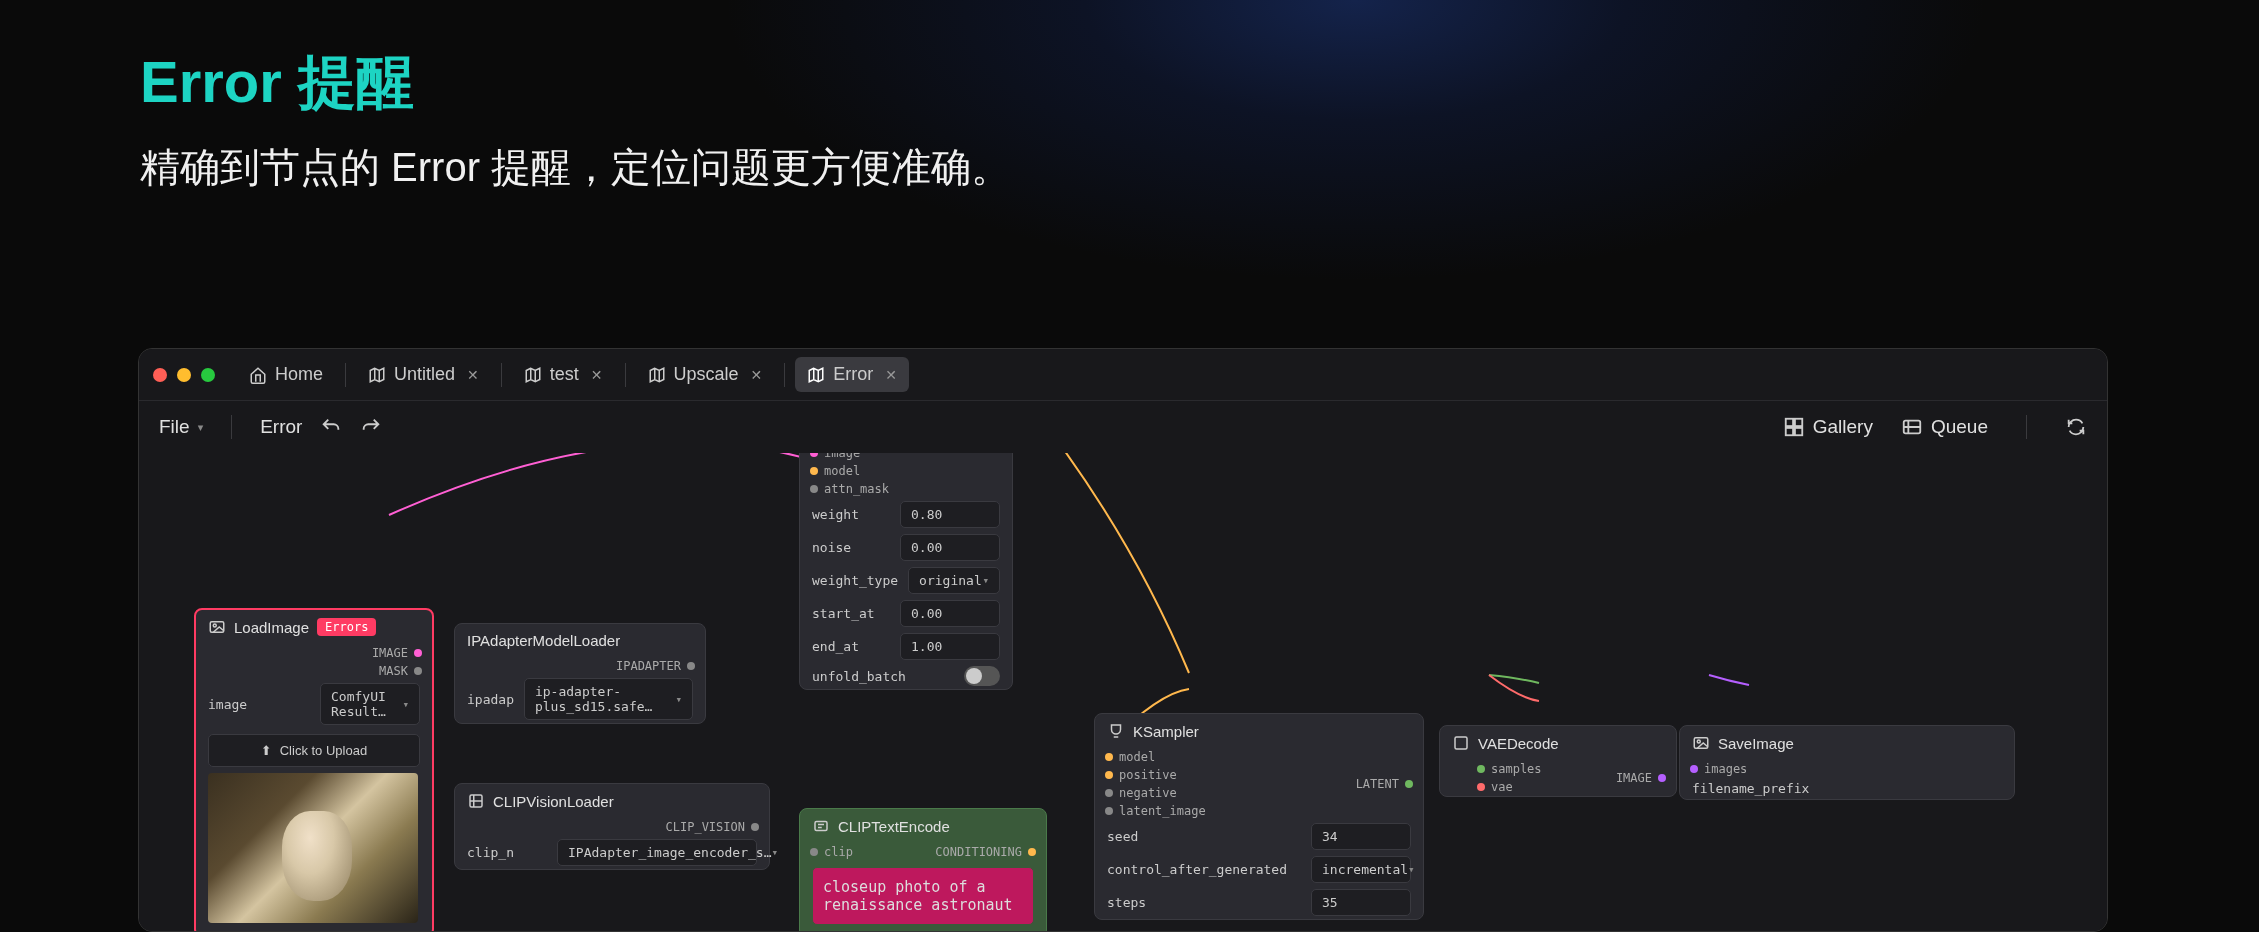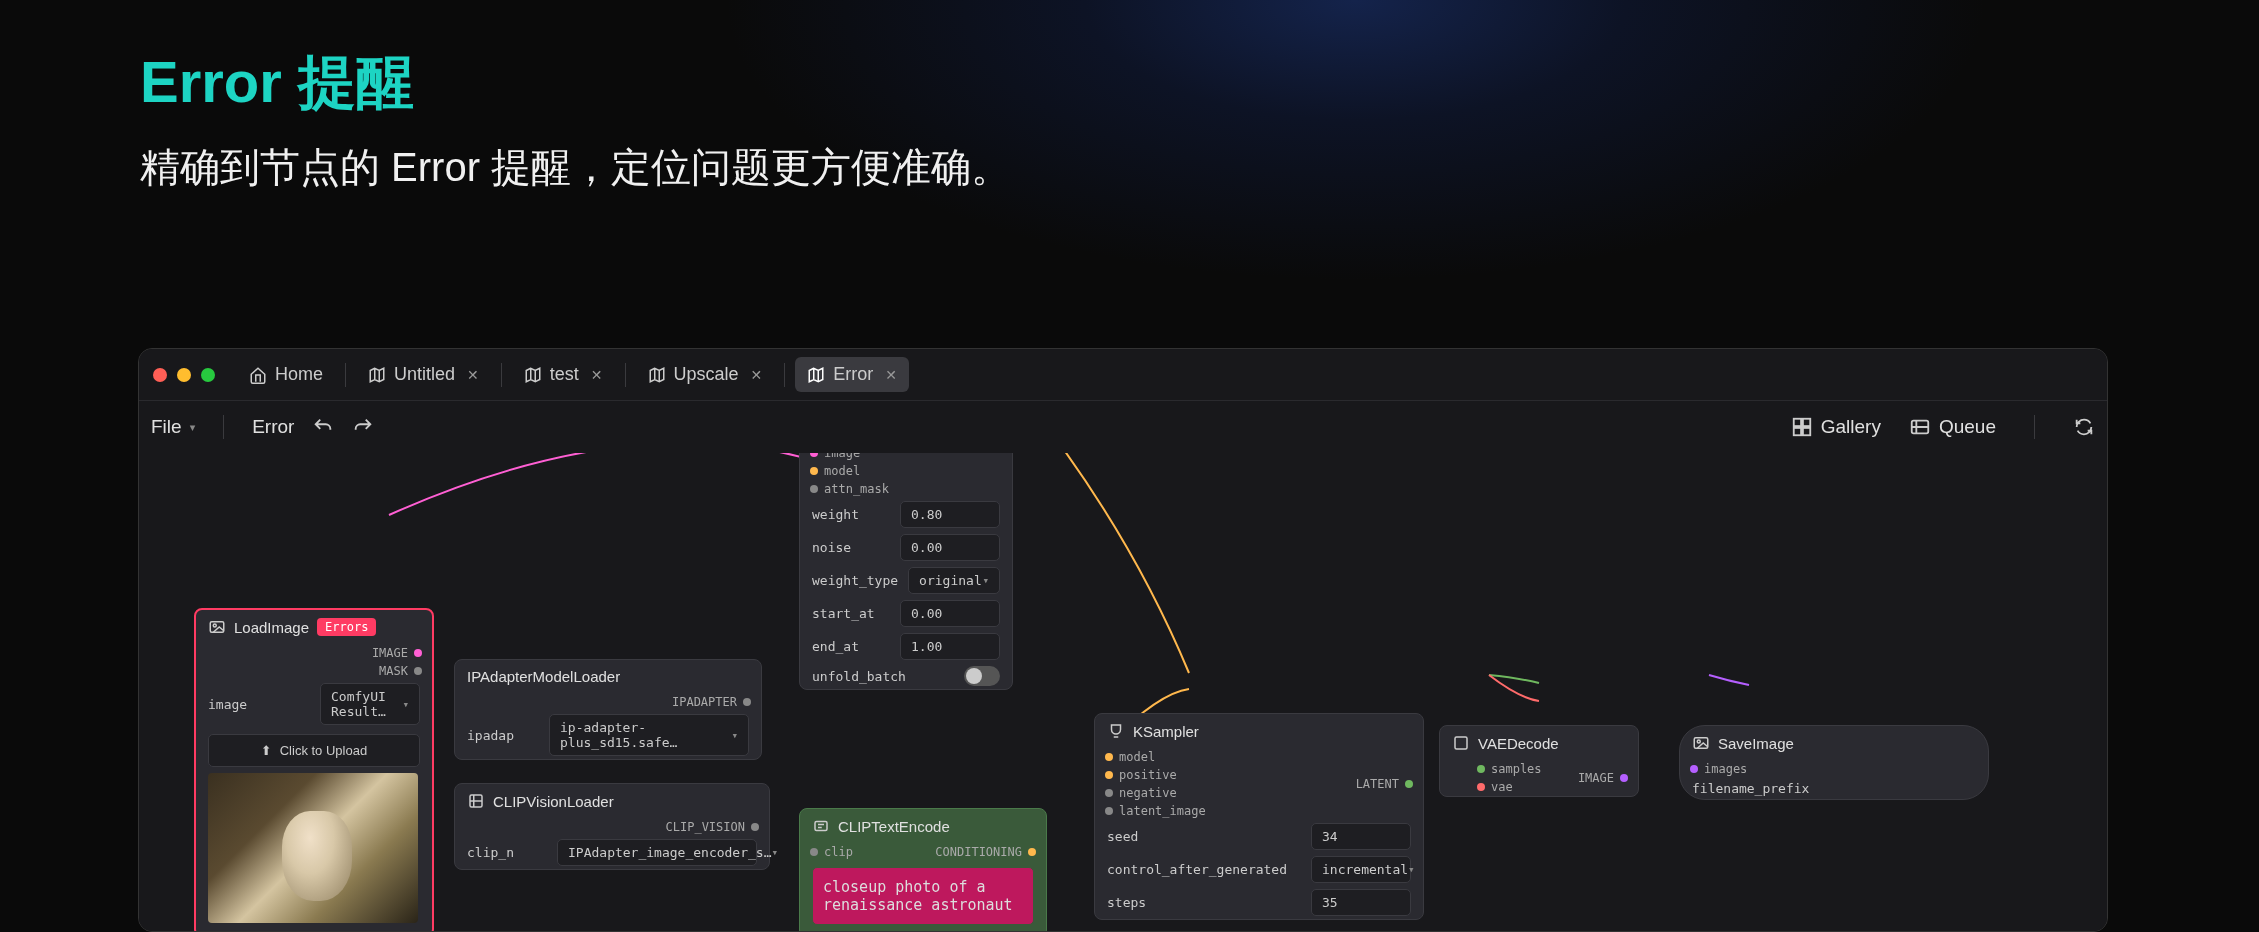--- a/index.html
+++ b/index.html
@@ -77,21 +77,21 @@
   border: 1px solid #444;
   border-radius: 8px;
   font-size: 17px;
   color: #ddd;
   cursor: pointer;
 }
 .toolbar {
   height: 52px;
   display: flex;
   align-items: center;
-  padding: 0 12px;
+  padding: 0 20px;
   gap: 18px;
 }
 .tb-item { display: flex; align-items: center; gap: 8px; font-size: 19px; color: #e0e0e0; cursor: pointer; }
 .tb-right { margin-left: auto; display: flex; align-items: center; gap: 28px; }
 .canvas {
   position: relative;
   height: calc(100% - 104px);
   background: #18181b;
   overflow: hidden;
 }
@@ -353,21 +353,21 @@
             <span class="chev">▾</span>
           </div>
       </div>
       <div class="upload-btn">
         <span>⬆</span>
         <span>Click to Upload</span>
       </div>
       <div class="preview"></div>
     </div>
 
-    <div class="node" style="left:315px; top:170px; width:308px;margin-top:36px;">
+    <div class="node" style="left:315px; top:170px; width:252px;">
       <div class="node-head">
           <span>IPAdapterModelLoader</span>
         </div>
       <div class="port-row">
           <span>IPADAPTER</span>
           <span class="port-dot dot-gray"></span>
         </div>
       <div class="field-row">
         <span>ipadap</span>
         <div class="field-input select wide">
@@ -502,21 +502,21 @@
             <span>incremental</span>
             <span class="chev">▾</span>
           </div>
         </div>
       <div class="field-row">
           <span>steps</span>
           <div class="field-input">35</div>
         </div>
     </div>
 
-    <div class="node" style="left:1300px; top:272px; width:200px;">
+    <div class="node" style="left:1300px; top:272px; width:238px;">
       <div class="node-head">
         <span class="ico"><svg viewBox="0 0 24 24" fill="none" stroke="#ccc" stroke-width="2">
               <rect x="4" y="4" width="16" height="16" rx="2"></rect>
             </svg></span>
         <span>VAEDecode</span>
       </div>
       <div style="display:flex; justify-content:space-between;padding-left:27px;">
         <div>
           <div class="port-row left">
               <span class="port-dot dot-green"></span>
@@ -527,21 +527,21 @@
               <span>vae</span>
             </div>
         </div>
         <div class="port-row">
             <span>IMAGE</span>
             <span class="port-dot dot-purple"></span>
           </div>
       </div>
     </div>
 
-    <div class="node" style="left:1540px; top:272px; width:310px;border-radius:26px;">
+    <div class="node" style="left:1540px; top:272px; width:336px;">
       <div class="node-head">
         <span class="ico"><svg viewBox="0 0 24 24" fill="none" stroke="#ccc" stroke-width="2">
               <rect x="3" y="5" width="18" height="14" rx="2"></rect>
               <circle cx="9" cy="10" r="2"></circle>
               <path d="M21 17l-6-5-8 7"></path>
             </svg></span>
         <span>SaveImage</span>
       </div>
       <div class="port-row left">
           <span class="port-dot dot-purple"></span>

